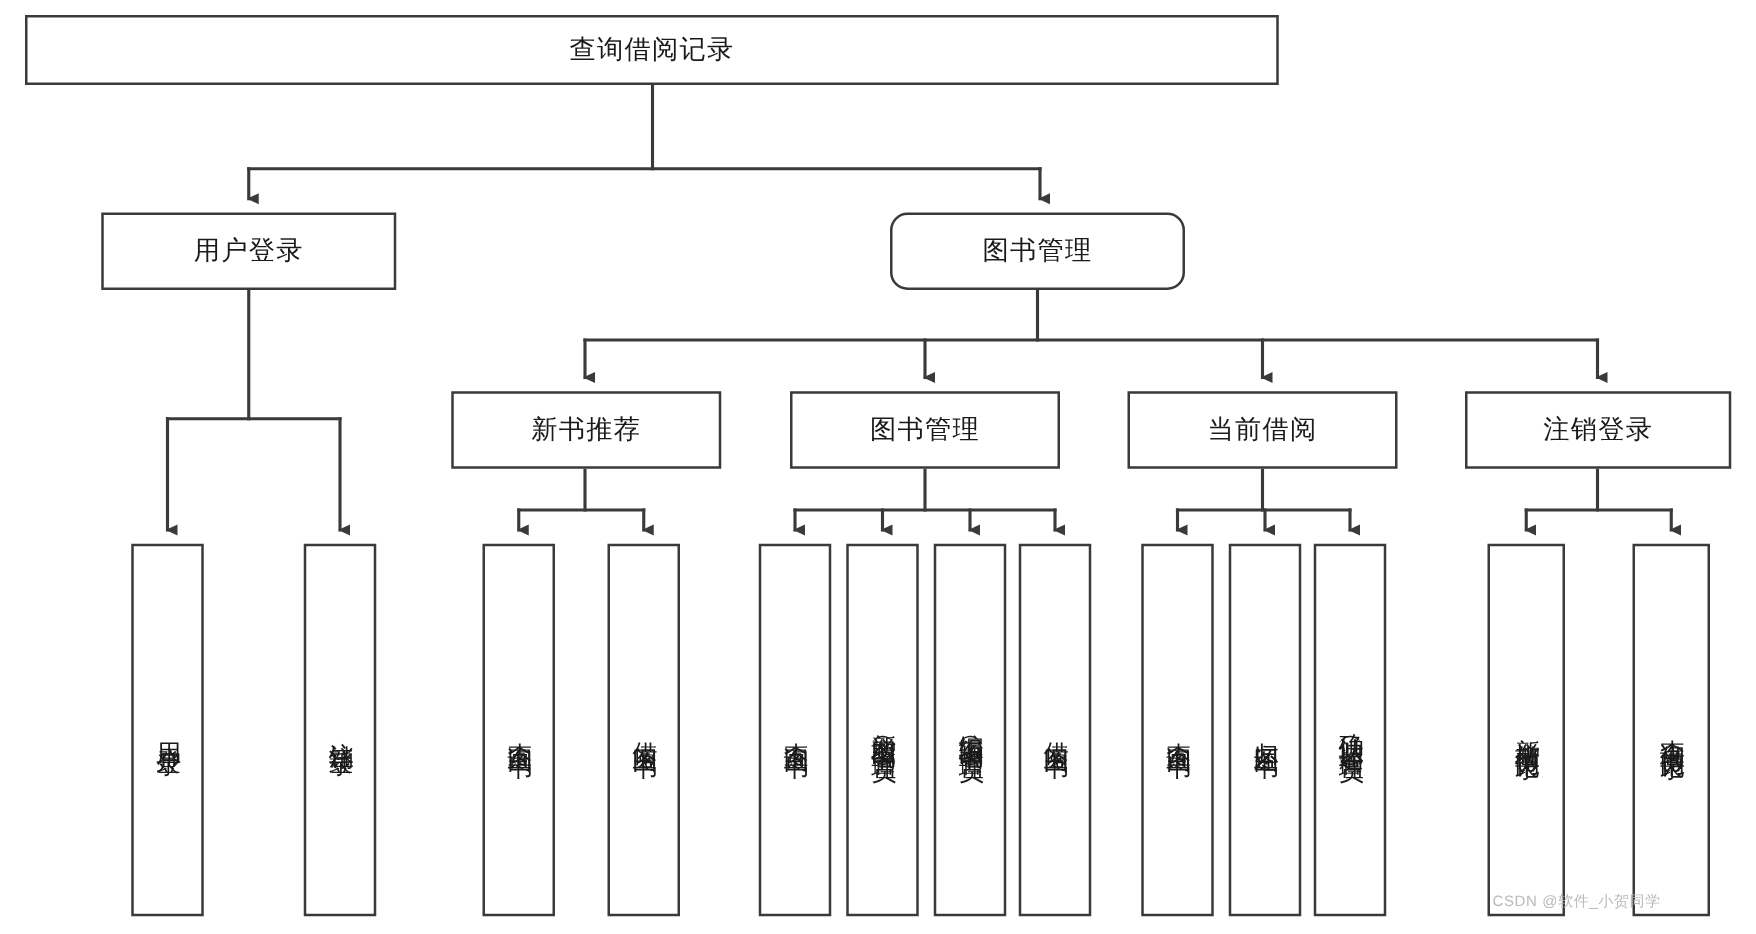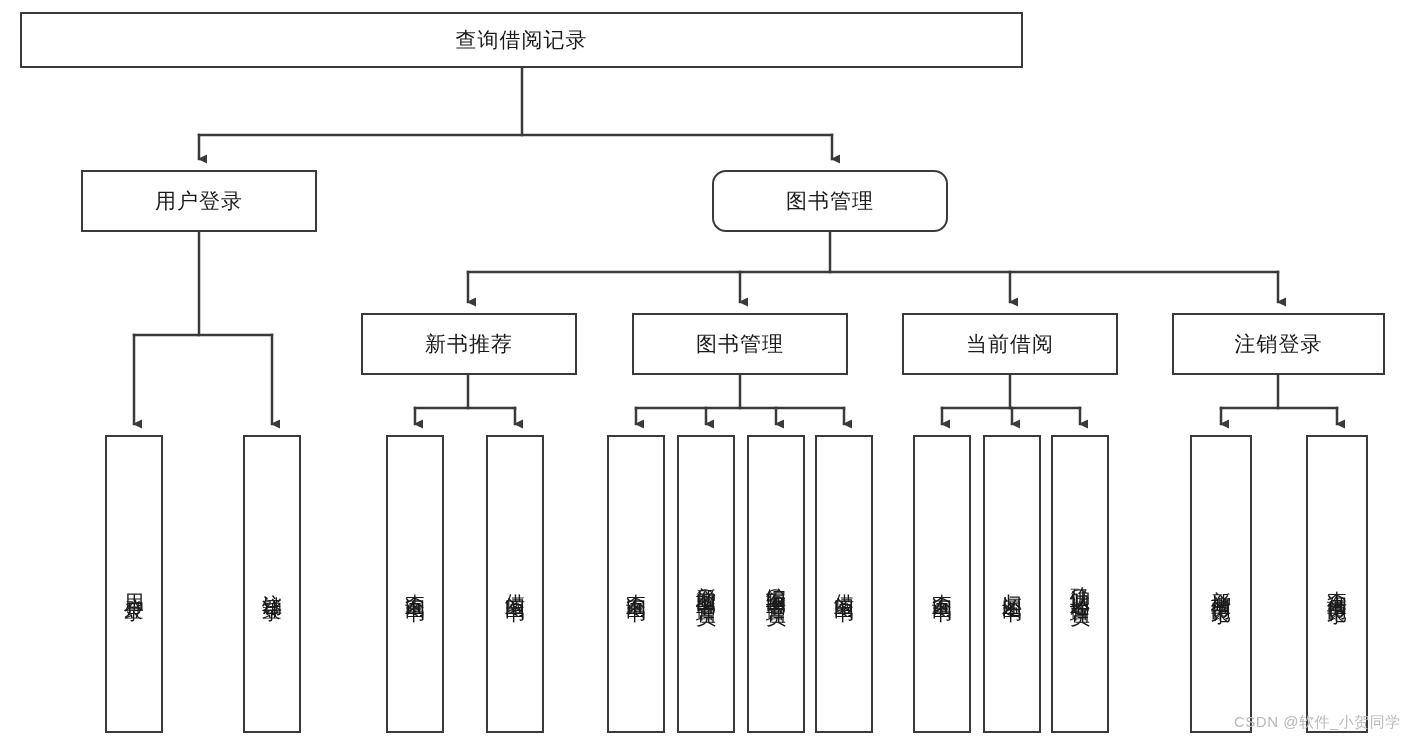--- a/index.html
+++ b/index.html
@@ -60,26 +60,25 @@
     text-orientation: upright;
     -webkit-writing-mode: vertical-rl;
     font-size: 20px;
     line-height: 1.35;
     letter-spacing: 3px;
     white-space: nowrap;
     text-align: left;
   }
   .watermark {
     position: absolute;
-    font-size: 15px;
+    font-size: 12px;
     color: #b9b9b9;
     letter-spacing: 0.5px;
     white-space: nowrap;
     user-select: none;
-    margin-left: 40px;
   }
 </style>
 </head>
 <body>
 
 <div id="canvas">
 
   <svg class="connectors" viewBox="0 0 1405 747" xmlns="http://www.w3.org/2000/svg">
     <defs>
       <marker id="arrow" markerWidth="10" markerHeight="10" refX="5" refY="8" orient="auto" markerUnits="userSpaceOnUse">

